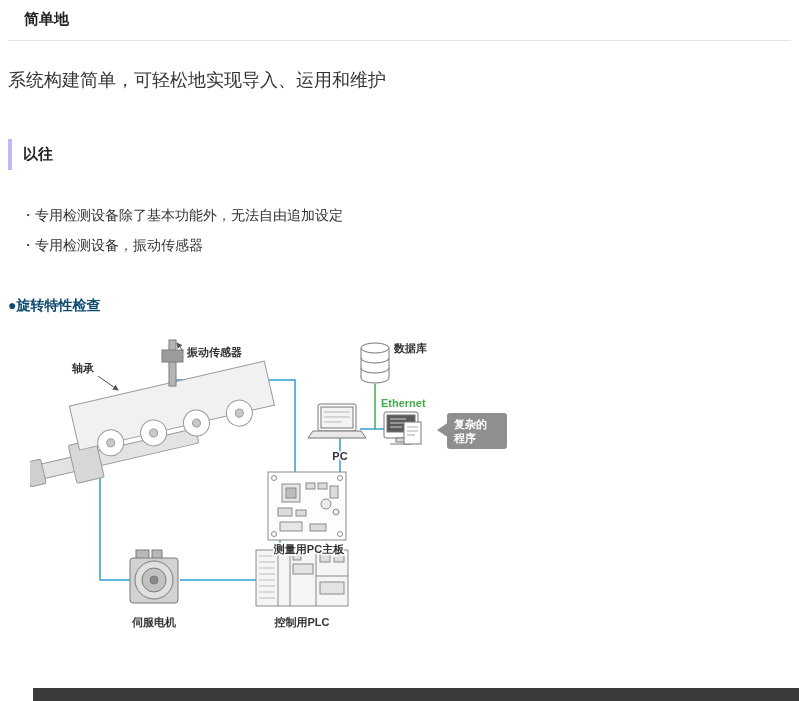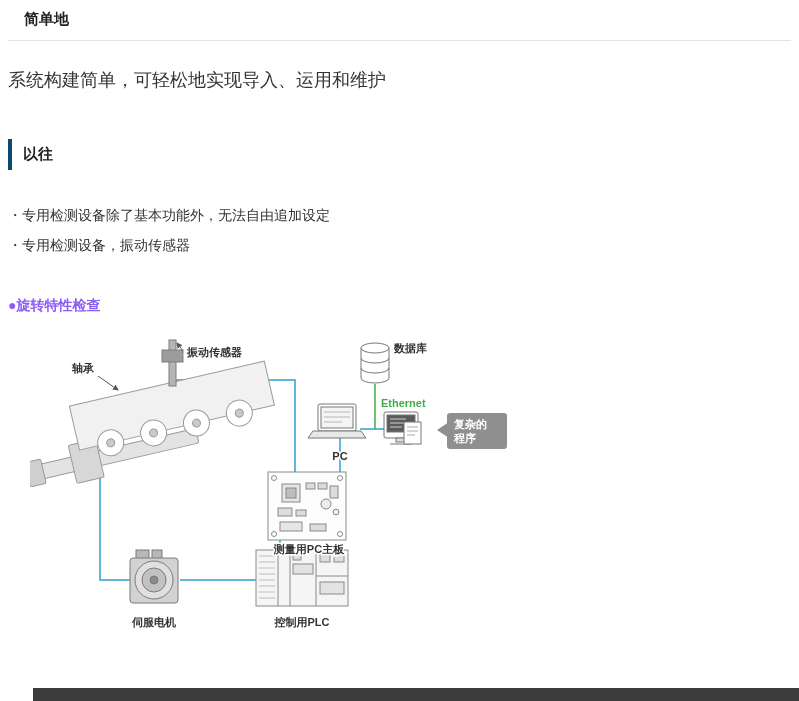--- a/index.html
+++ b/index.html
@@ -7,25 +7,25 @@
     width:799px; height:701px; position:relative; overflow:hidden;
     background:#ffffff; color:#333;
     font-family:"Liberation Sans","DejaVu Sans",sans-serif;
   }
   .page { padding:10px 8px 0; }
   .page-title { font-size:15px; font-weight:bold; color:#222; margin:0 16px 11px; }
   .rule { height:0; border-bottom:1px solid #e3e3e3; }
   .intro { font-size:18px; margin:27px 0 0; }
   .section-head {
     margin:47px 0 0; font-size:15px; font-weight:bold; color:#222;
-    border-left:4px solid #0c4a6e; padding:6px 0 6px 11px;
+    border-left:4px solid #c4b5fd; padding:6px 0 6px 11px;
   }
   .bullets { list-style:none; margin:37px 0 0; padding:0; font-size:14px; }
-  .bullets li { line-height:16px; margin-bottom:14px; }
-  .diagram-title { font-size:14px; font-weight:bold; color:#8b5cf6; margin:44px 0 0; }
+  .bullets li { line-height:16px; margin-bottom:14px;margin-left:13px; }
+  .diagram-title { font-size:14px; font-weight:bold; color:#0c4a6e; margin:44px 0 0; }
   .diagram { margin:19px 0 0 22px; }
   svg text { font-family:"Liberation Sans","DejaVu Sans",sans-serif; }
   .footer-bar { position:absolute; left:33px; right:0; bottom:0; height:13px; background:#3b3b3b; }
 </style>
 </head>
 <body>
 
 <div class="page">
 
   <h1 class="page-title">简单地</h1>

